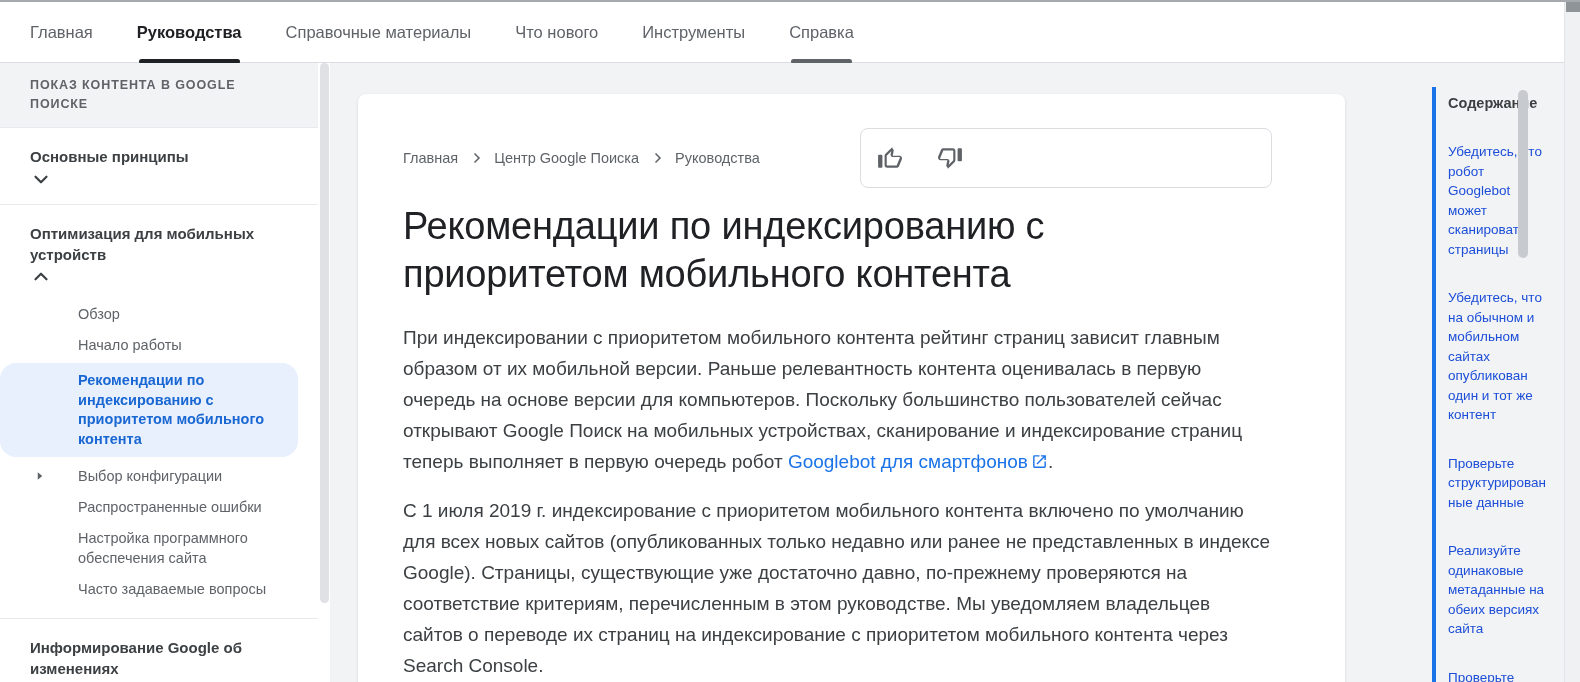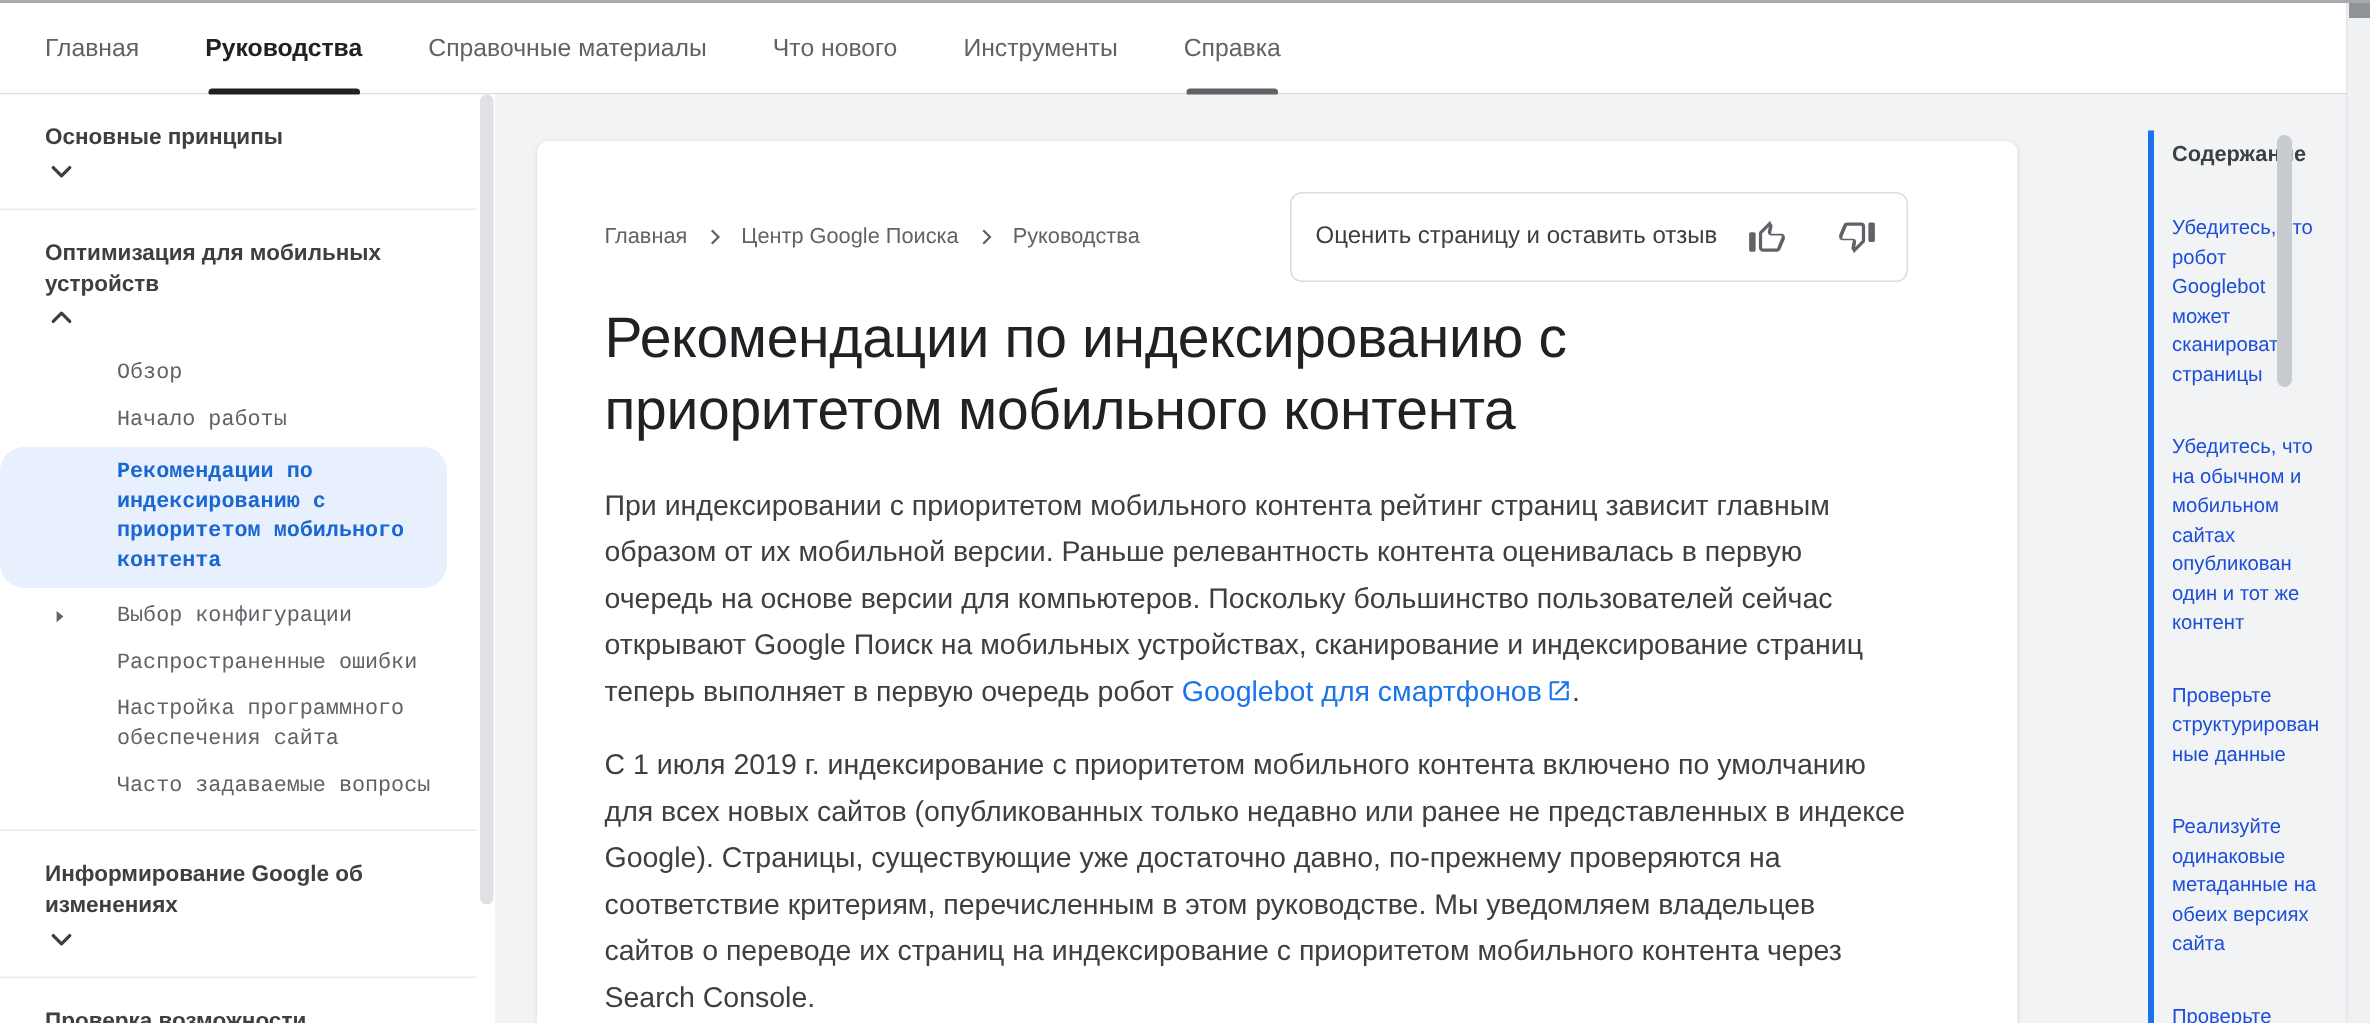--- a/index.html
+++ b/index.html
@@ -24,21 +24,21 @@
 
   
   #sidebar { position:absolute; left:0; top:63px; width:318px; height:619px; background:#fff; overflow:hidden; }
   #sidebar-header { background:#f1f3f4; padding:13px 40px 13px 30px; font-size:12.5px; line-height:19px;
                     letter-spacing:.9px; color:#5f6368; font-weight:bold; }
   .sb-group { border-top:1px solid #e8eaed; padding:18px 20px 14px 30px; }
   .sb-group:first-of-type { border-top:none; }
   .sb-group-head { display:flex; justify-content:space-between; align-items:flex-start; cursor:pointer;flex-direction:column; }
   .sb-group-label { max-width:232px; font-size:15px; line-height:21px; font-weight:bold; color:#3c4043; }
   .sb-chev { flex:0 0 22px; height:22px; margin-top:1px; color:#3c4043; }
-  .sb-list { list-style:none; margin:10px 0 0 -30px; width:298px;font-family:Liberation Mono, monospace; }
+  .sb-list { list-style:none; margin:10px 0 0 -30px; width:298px; }
   .sb-item { position:relative; padding:5.5px 10px 5.5px 78px; font-size:14.5px; line-height:20px;
              color:#5f6368; cursor:pointer; }
   .sb-item.active { background:#e8f0fe; border-radius:16px; padding:8px 10px 8px 78px; margin:3px 0; }
   .sb-item.active .sb-item-text { display:block; width:212px; color:#1967d2; font-weight:bold; line-height:19.5px; }
   .sb-item .sb-item-text { display:block; max-width:212px; }
   .sb-tri { position:absolute; left:31px; top:7px; width:18px; height:18px; color:#5f6368; }
 
   
   #sidebar-scrollbar { position:absolute; left:318px; top:63px; width:12px; height:619px; background:#fff; }
   #sidebar-scrollbar .thumb { position:absolute; left:2px; top:0; width:9px; height:540px; background:#dfe1e5; border-radius:5px; }
@@ -99,20 +99,21 @@
     <div class="tab">
       <span>Инструменты</span>
     </div>
     <div class="tab hovered">
       <span>Справка</span>
         <span class="underline"></span>
     </div>
   </nav>
 
   <aside id="sidebar">
+    <div id="sidebar-header">ПОКАЗ КОНТЕНТА В GOOGLE ПОИСКЕ</div>
 
     <div class="sb-group">
       <div class="sb-group-head">
         <span class="sb-group-label">Основные принципы</span>
         <svg class="sb-chev" viewBox="0 0 24 24" fill="none" stroke="currentColor" stroke-width="2.4" stroke-linecap="round" stroke-linejoin="round">
             <path d="M6 9.5l6 6 6-6"></path>
           </svg>
       </div>
     </div>
 
@@ -184,21 +185,20 @@
               <path d="M9.3 6.7l1.4-1.4L17.4 12l-6.7 6.7-1.4-1.4L14.6 12z"></path>
             </svg>
           <span class="crumb">Центр Google Поиска</span>
           <svg class="sep" viewBox="0 0 24 24" fill="currentColor">
               <path d="M9.3 6.7l1.4-1.4L17.4 12l-6.7 6.7-1.4-1.4L14.6 12z"></path>
             </svg>
           <span class="crumb">Руководства</span>
         </div>
 
         <div id="feedback-box">
-          <span class="fb-label">Оценить страницу и оставить отзыв</span>
           <svg class="fb-btn" viewBox="0 0 24 24" fill="currentColor">
               <path d="M13.11 5.72l-.57 2.89c-.12.59.04 1.2.42 1.66.38.46.94.73 1.54.73H21v1.08L18.15 19H9.34c-.18 0-.34-.16-.34-.34V9.82l4.11-4.1M14 2L7.59 8.41C7.21 8.79 7 9.3 7 9.83v8.83C7 19.95 8.05 21 9.34 21h8.81c.93 0 1.78-.55 2.15-1.4l2.51-5.87c.12-.28.19-.58.19-.88V12c0-1.1-.9-2-2-2h-6.5l.92-4.65c.05-.22.02-.46-.08-.66-.23-.45-.52-.86-.88-1.22L14 2zM4 9H2c-.55 0-1 .45-1 1v10c0 .55.45 1 1 1h2c.55 0 1-.45 1-1V10c0-.55-.45-1-1-1z"></path>
             </svg>
           <svg class="fb-btn" viewBox="0 0 24 24" fill="currentColor">
               <g transform="rotate(180 12 12)">
                 <path d="M13.11 5.72l-.57 2.89c-.12.59.04 1.2.42 1.66.38.46.94.73 1.54.73H21v1.08L18.15 19H9.34c-.18 0-.34-.16-.34-.34V9.82l4.11-4.1M14 2L7.59 8.41C7.21 8.79 7 9.3 7 9.83v8.83C7 19.95 8.05 21 9.34 21h8.81c.93 0 1.78-.55 2.15-1.4l2.51-5.87c.12-.28.19-.58.19-.88V12c0-1.1-.9-2-2-2h-6.5l.92-4.65c.05-.22.02-.46-.08-.66-.23-.45-.52-.86-.88-1.22L14 2zM4 9H2c-.55 0-1 .45-1 1v10c0 .55.45 1 1 1h2c.55 0 1-.45 1-1V10c0-.55-.45-1-1-1z"></path>
               </g>
             </svg>
         </div>
       </div>

